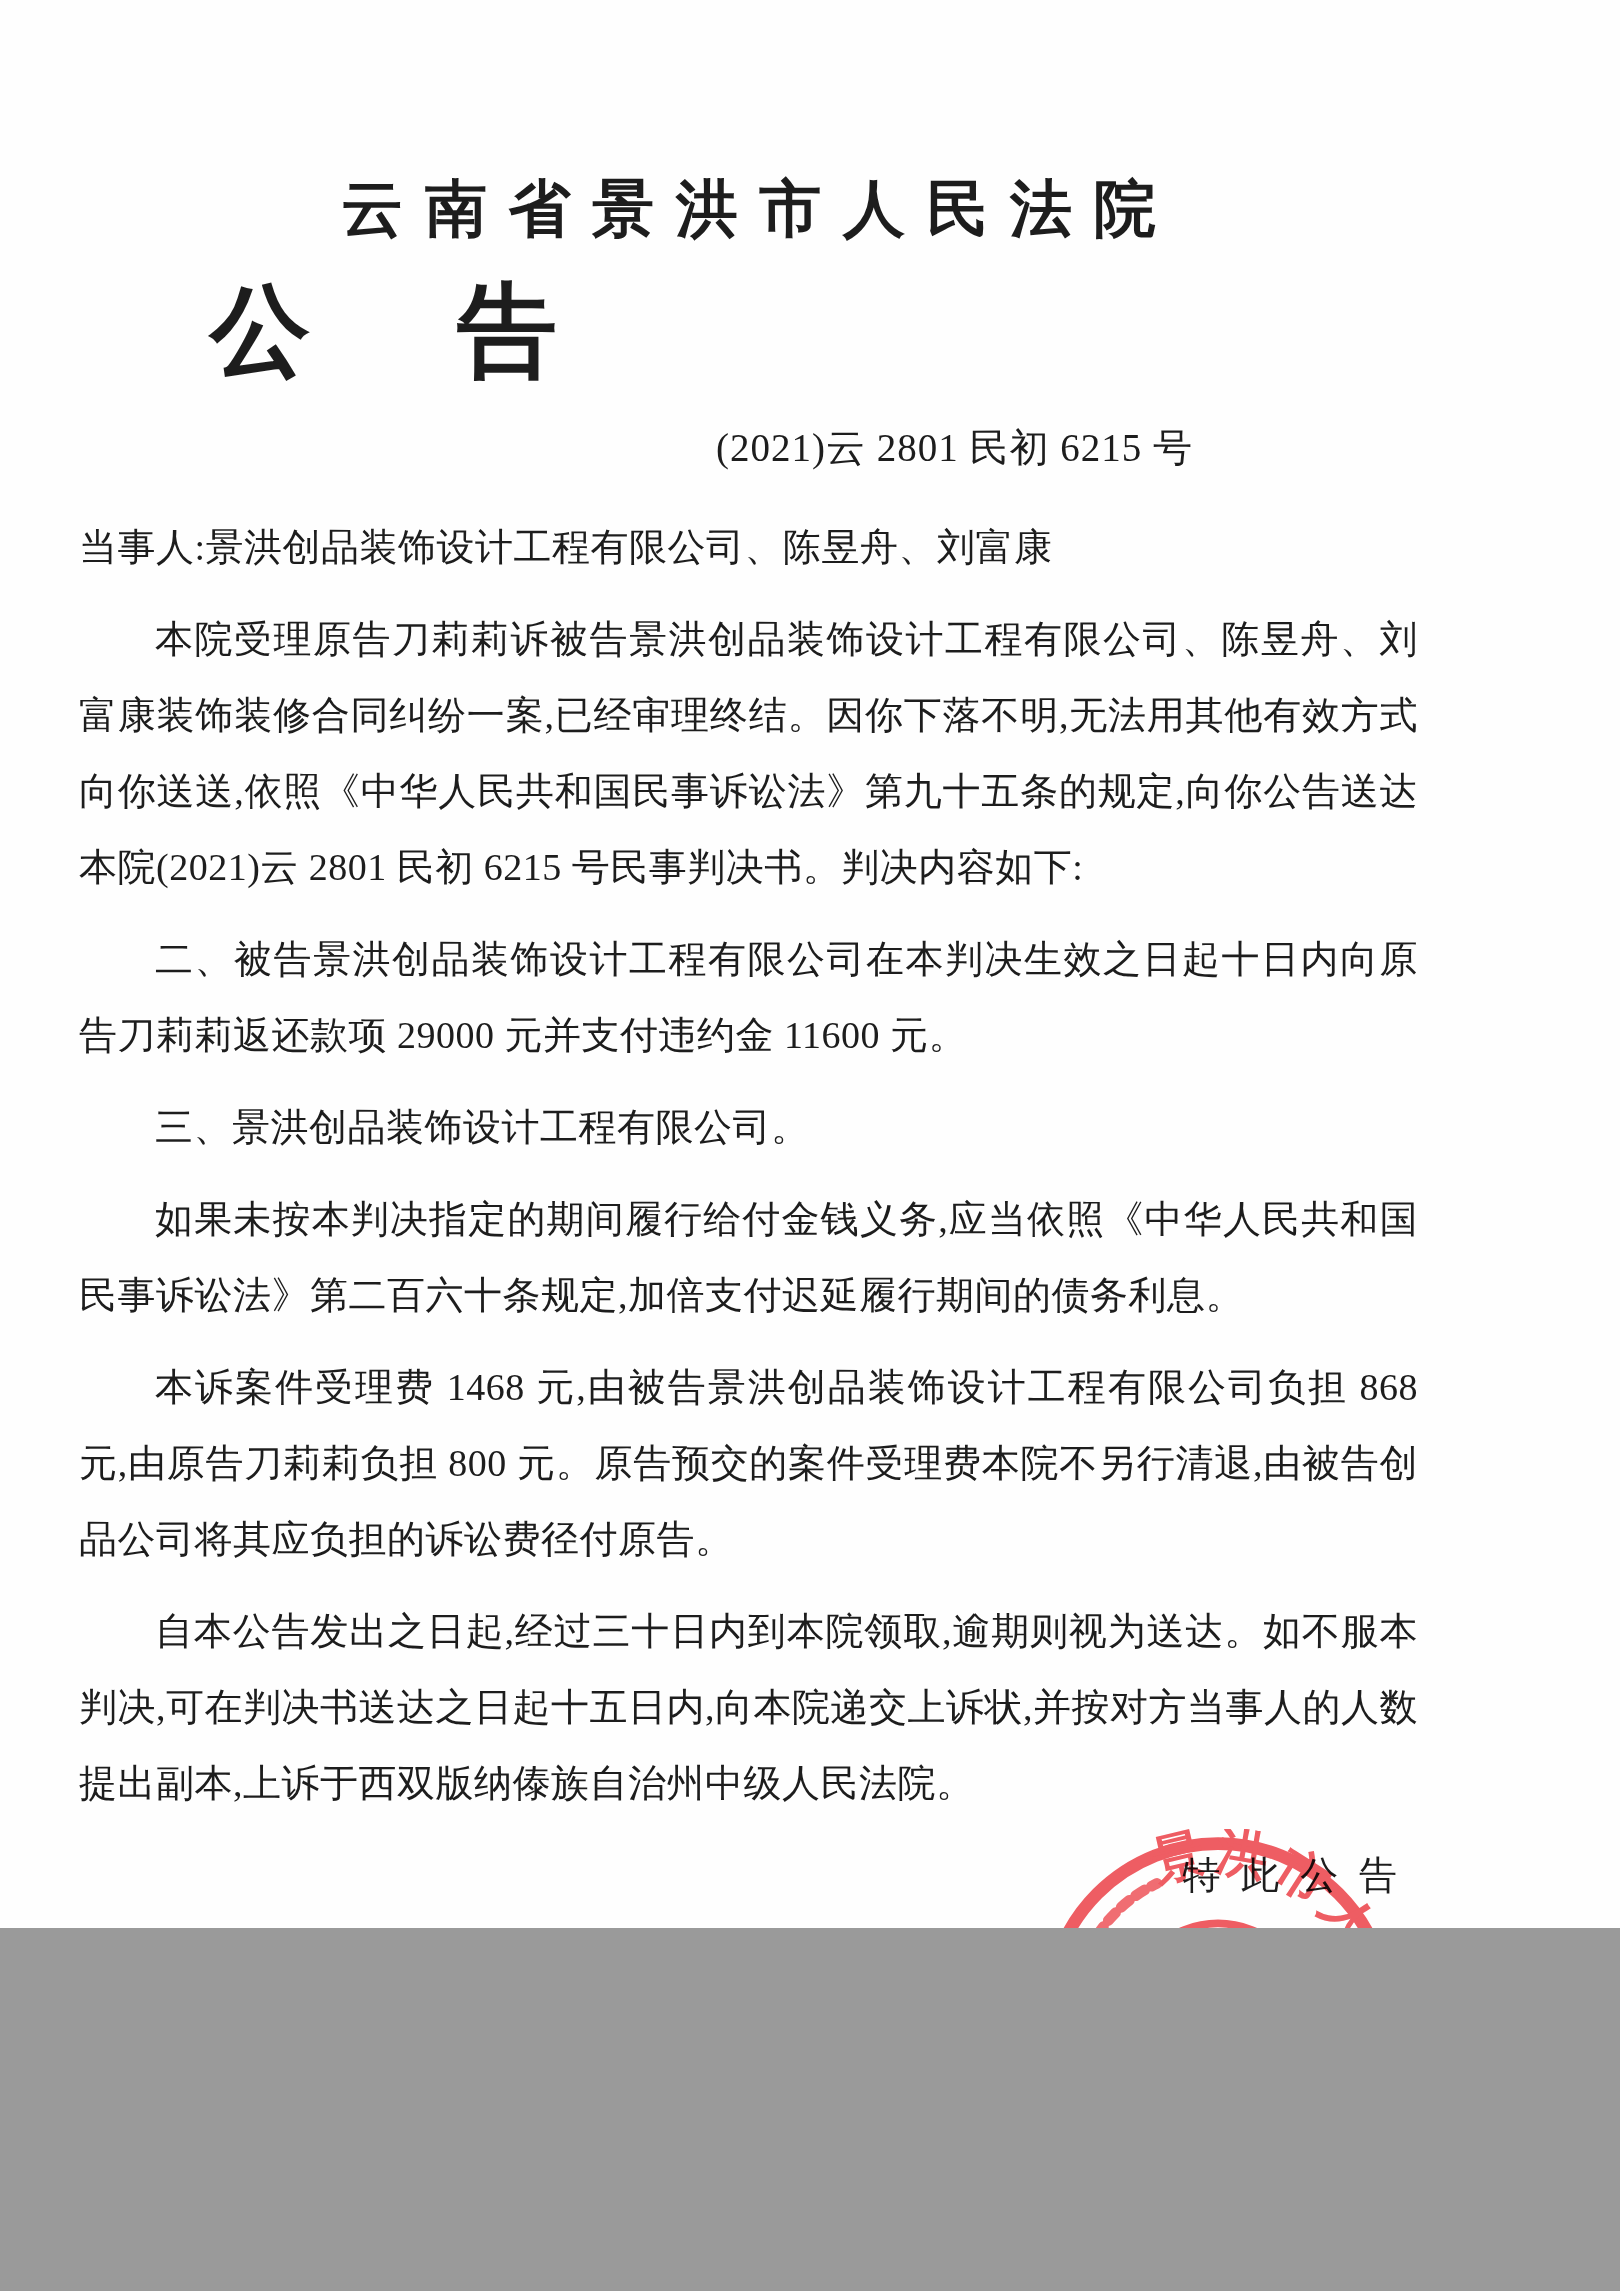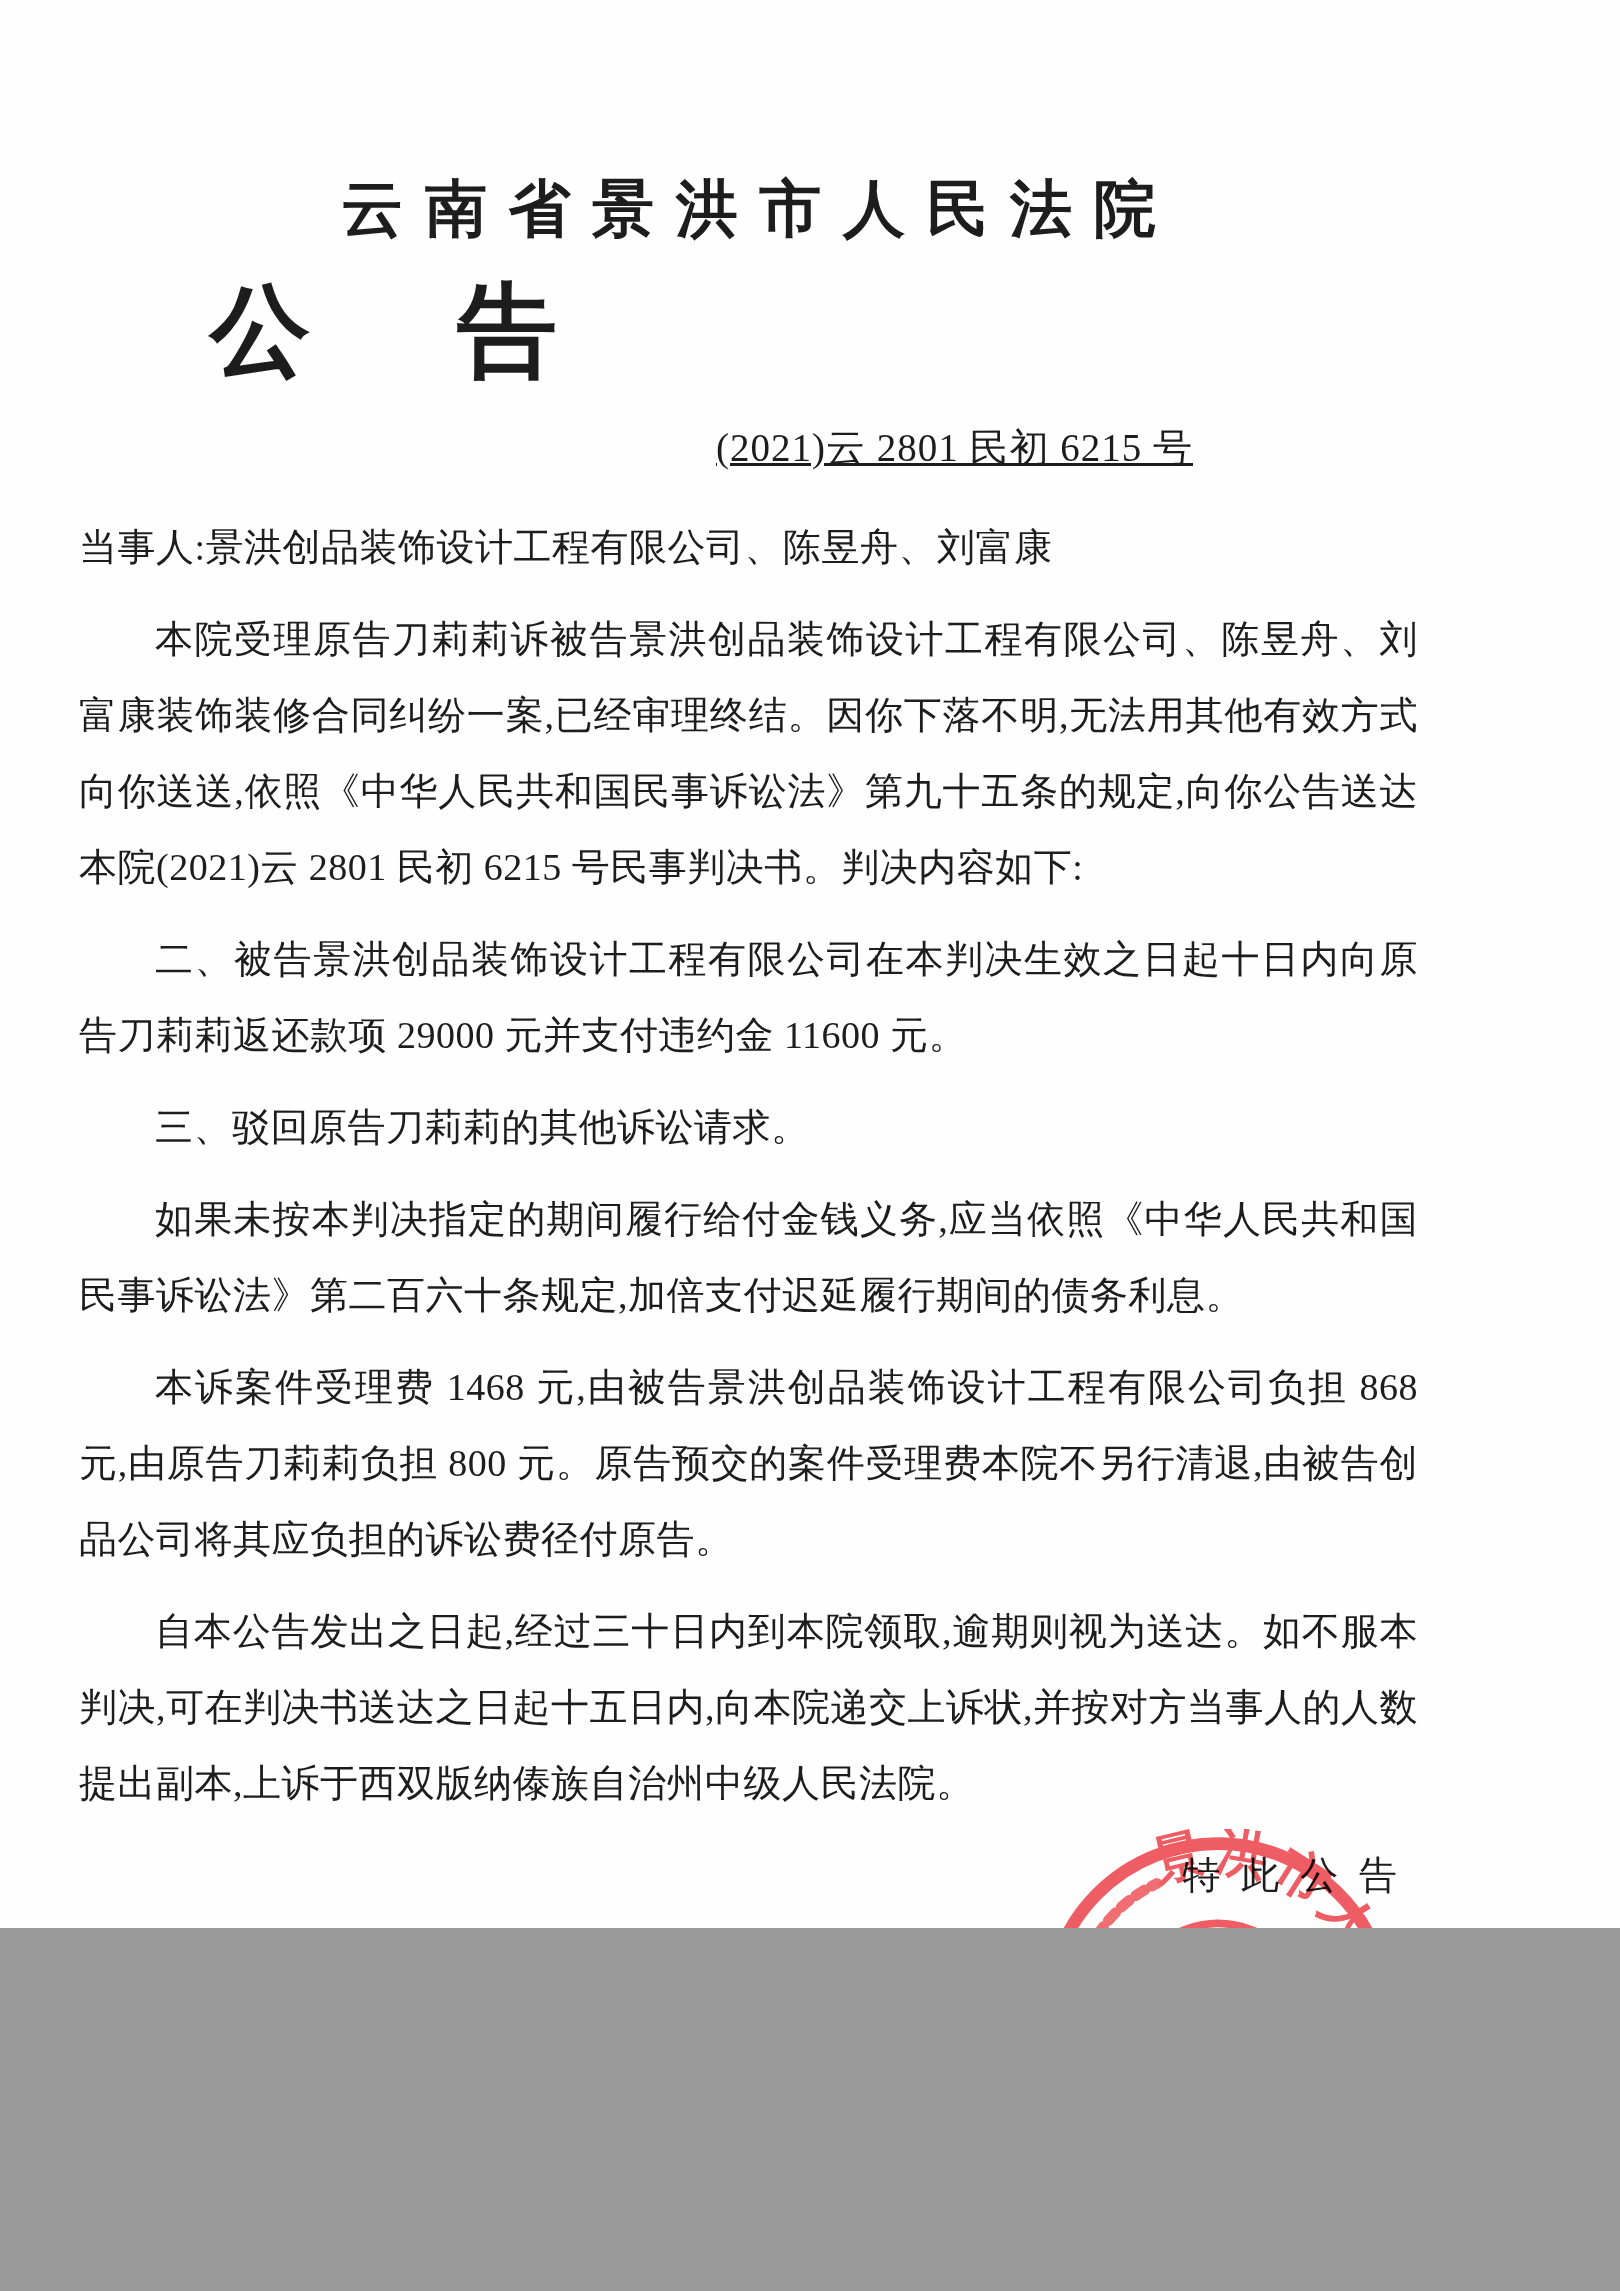--- a/index.html
+++ b/index.html
@@ -32,21 +32,20 @@
     padding-left:147px;
     line-height:1.25;
     white-space:nowrap;
   }
   .case-number{
     font-size:39px;
     line-height:53px;
     margin:5.9px 0 35px 653px;
     letter-spacing:1px;
     white-space:nowrap;
-    text-decoration:underline;
   }
   .body p{
     margin:16px;
     font-size:38px;
     line-height:76px;
     letter-spacing:0.5px;
     text-align:justify;
     text-indent:2em;
   }
   .body p.no-indent{text-indent:0;}
@@ -89,21 +88,21 @@
   <header>
     <h1 class="court-name">云南省景洪市人民法院</h1>
     <h2 class="doc-title">公告</h2>
     <div class="case-number">(2021)云 2801 民初 6215 号</div>
   </header>
 
   <main class="body">
     <p class="no-indent">当事人:景洪创品装饰设计工程有限公司、陈昱舟、刘富康</p>
     <p>本院受理原告刀莉莉诉被告景洪创品装饰设计工程有限公司、陈昱舟、刘富康装饰装修合同纠纷一案,已经审理终结。因你下落不明,无法用其他有效方式向你送送,依照《中华人民共和国民事诉讼法》第九十五条的规定,向你公告送达本院(2021)云 2801 民初 6215 号民事判决书。判决内容如下:</p>
     <p>二、被告景洪创品装饰设计工程有限公司在本判决生效之日起十日内向原告刀莉莉返还款项 29000 元并支付违约金 11600 元。</p>
-    <p>三、驳回原告刀莉莉的其他诉讼请求。</p>
+    <p>三、景洪创品装饰设计工程有限公司。</p>
     <p>如果未按本判决指定的期间履行给付金钱义务,应当依照《中华人民共和国民事诉讼法》第二百六十条规定,加倍支付迟延履行期间的债务利息。</p>
     <p>本诉案件受理费 1468 元,由被告景洪创品装饰设计工程有限公司负担 868 元,由原告刀莉莉负担 800 元。原告预交的案件受理费本院不另行清退,由被告创品公司将其应负担的诉讼费径付原告。</p>
     <p>自本公告发出之日起,经过三十日内到本院领取,逾期则视为送达。如不服本判决,可在判决书送达之日起十五日内,向本院递交上诉状,并按对方当事人的人数提出副本,上诉于西双版纳傣族自治州中级人民法院。</p>
     <p class="closing">特此公告</p>
   </main>
 
   <div class="date-line">二〇二二年四月二十六日</div>
 
   <div class="seal" style="color: rgb(238, 79, 85);">
     <svg viewBox="0 0 380 380" aria-hidden="true">

